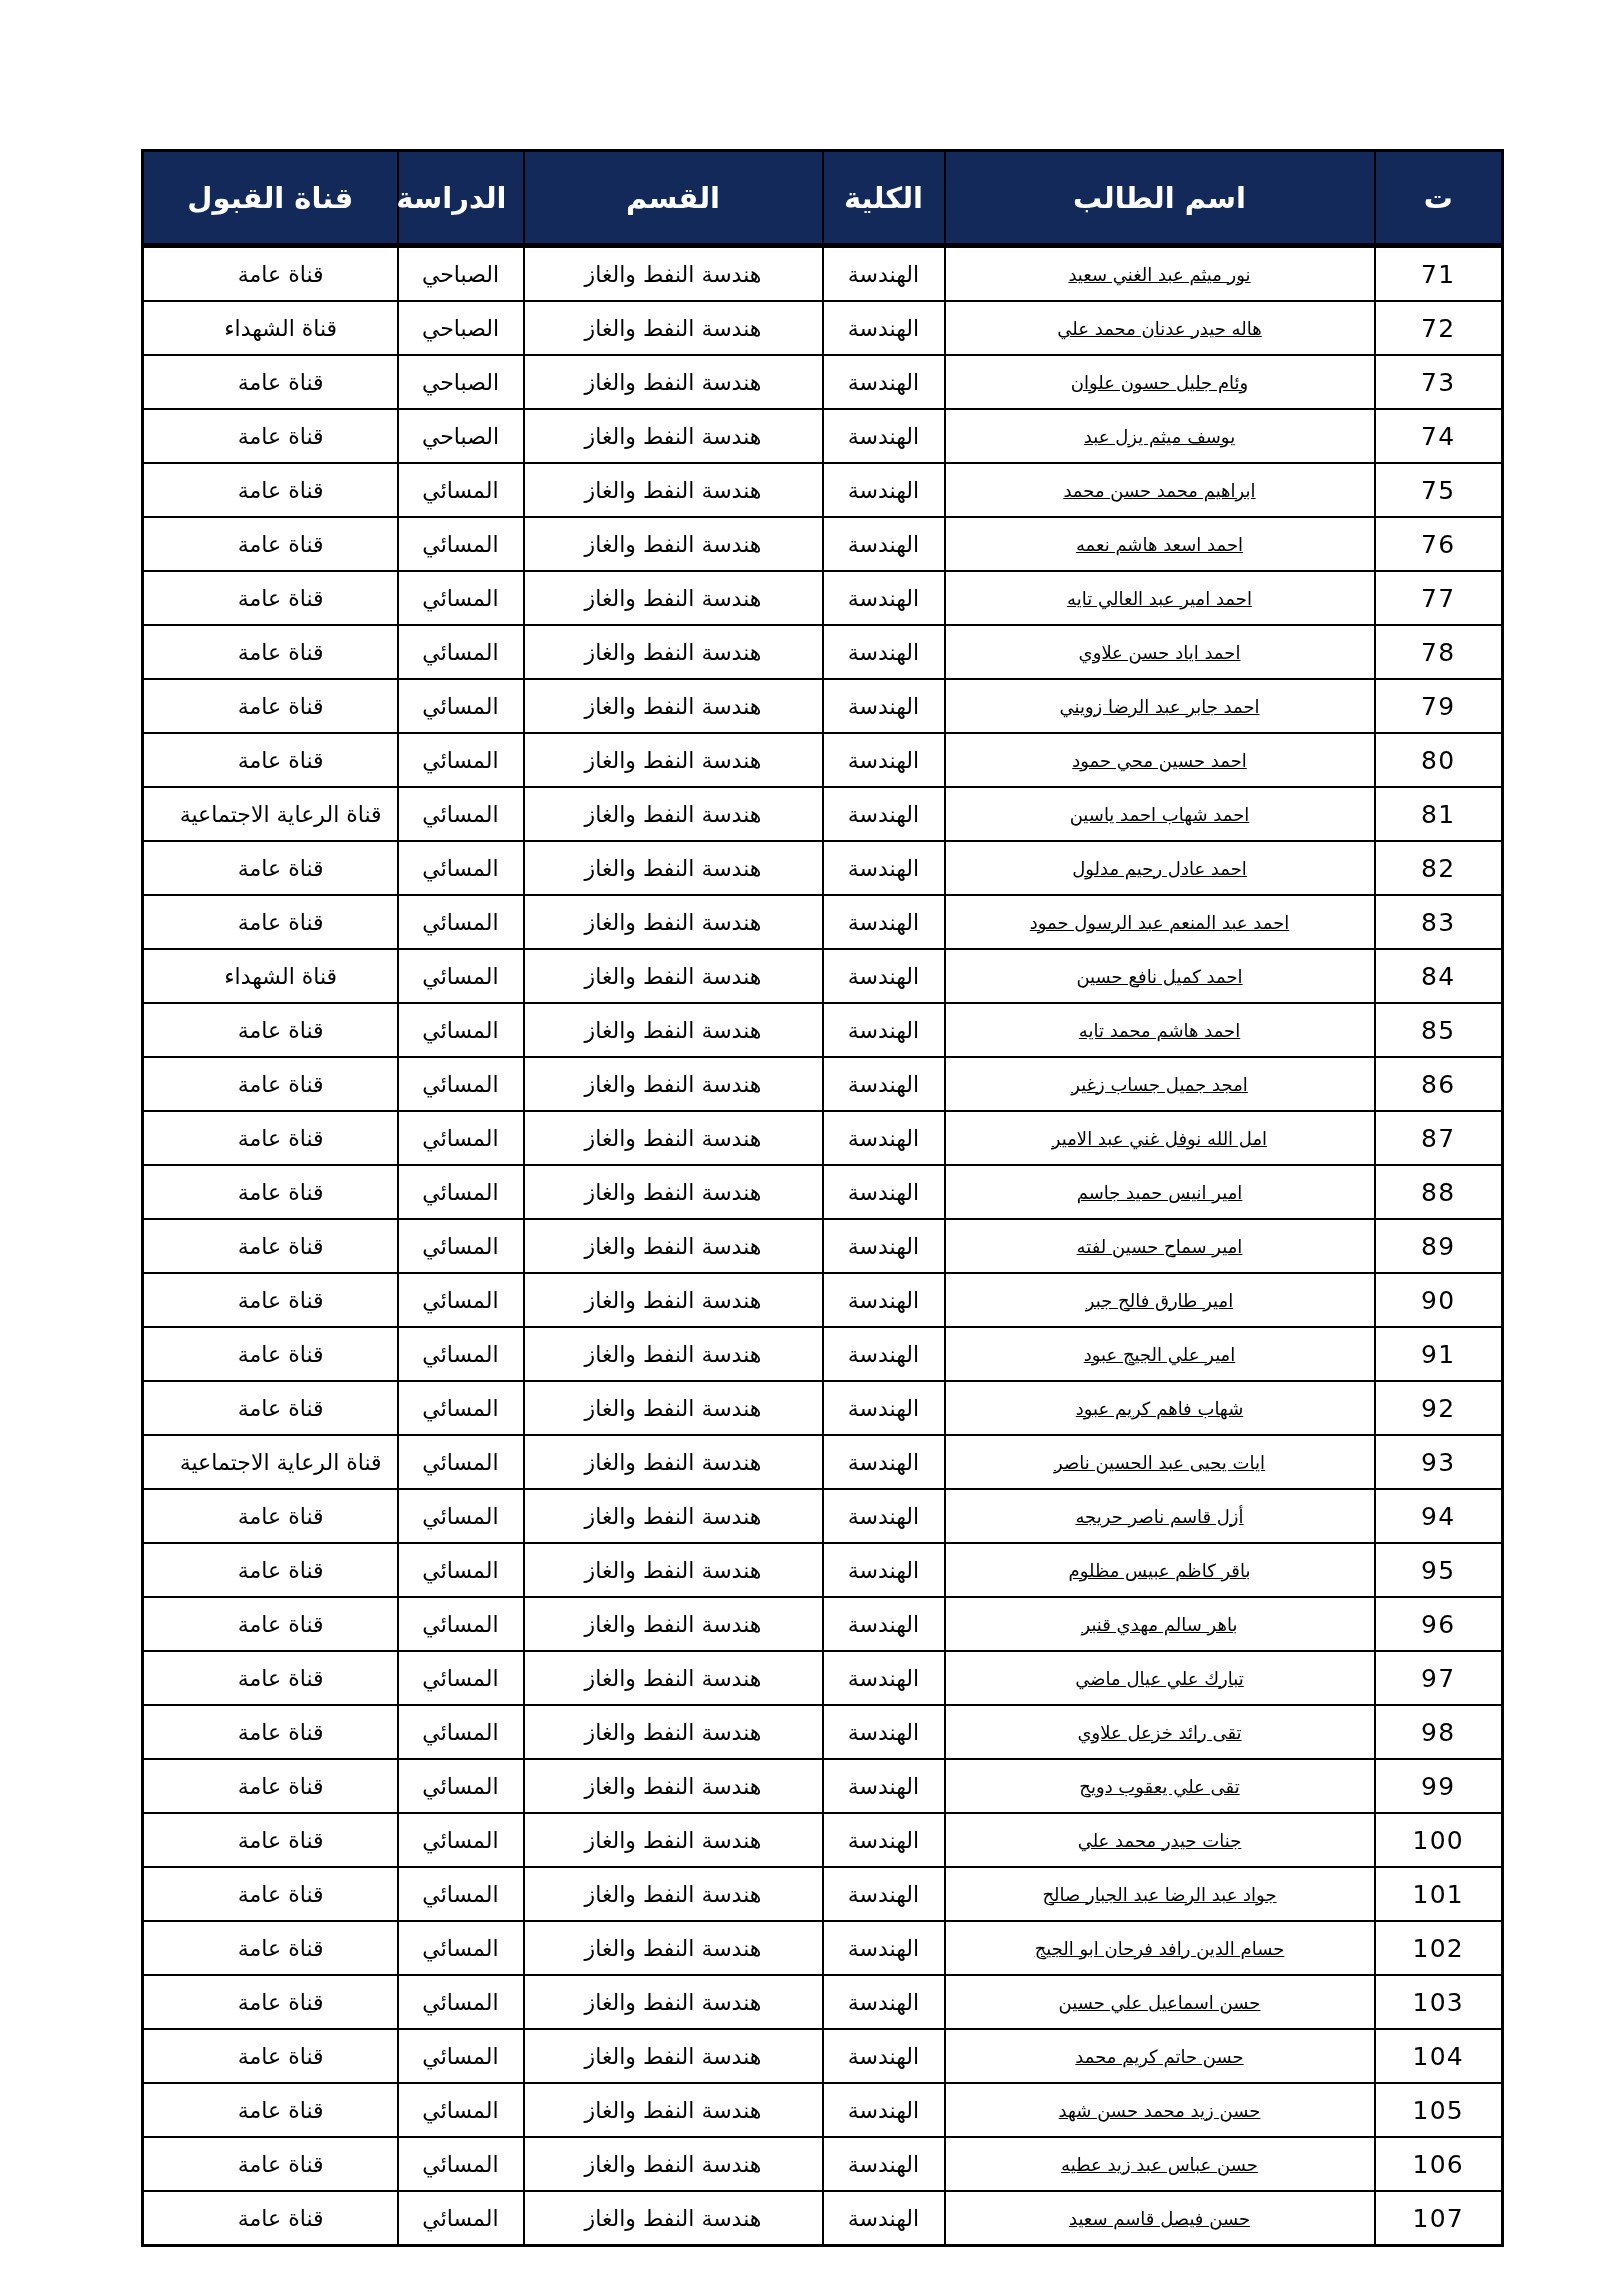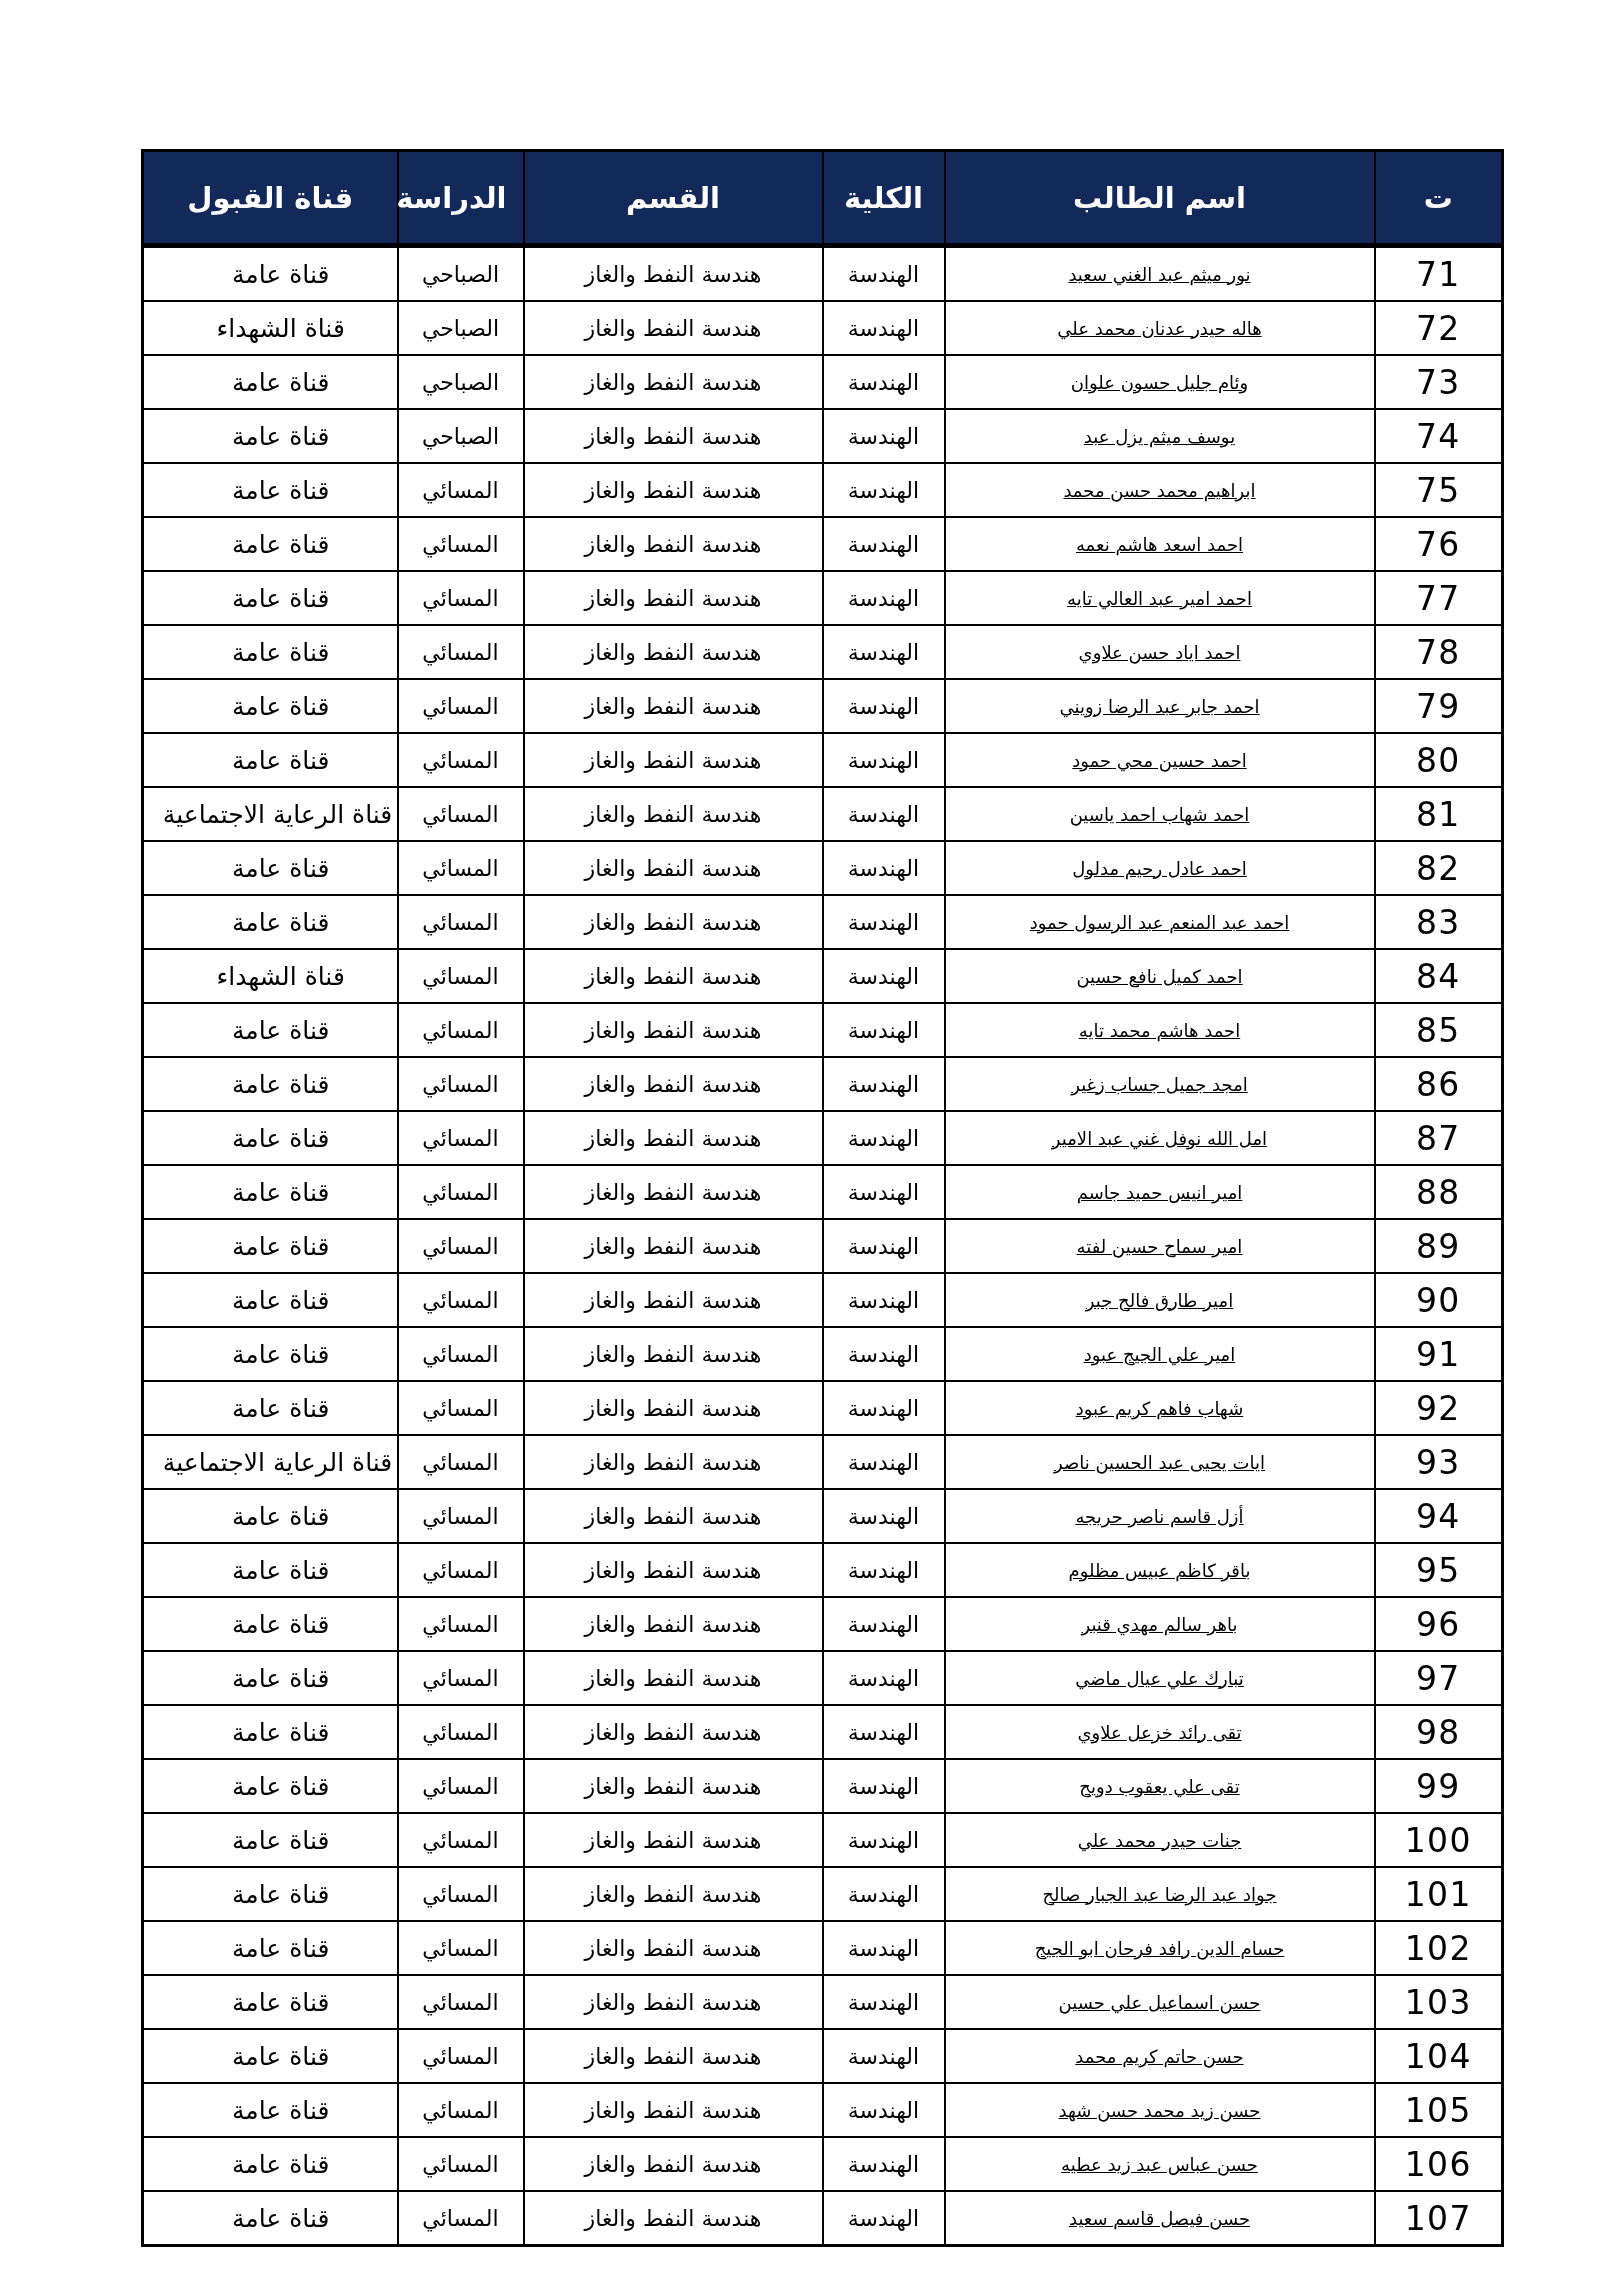--- a/index.html
+++ b/index.html
@@ -48,23 +48,23 @@
     text-align: center;
     vertical-align: middle;
     border: 2px solid var(--border-color, #000);
     border-top-width: 2.6px;
     border-bottom-width: 2.6px;
     padding: 0 5.2px;
     font-size: 22px;
     overflow: hidden;
     white-space: nowrap;
   }
-  .doc-table td.cell-serial { font-size: 33px; letter-spacing: 1.3px; text-align: center; }
+  .doc-table td.cell-serial { font-size: 25px; letter-spacing: 1.3px; text-align: center; }
   .doc-table td.cell-name   { font-size: 18px; text-decoration: underline; }
-  .doc-table td.cell-channel{ font-size: 25px; padding-left: 26px; }
+  .doc-table td.cell-channel{ font-size: 22px; padding-left: 26px; }
 </style>
 </head>
 <body>
 
 <table class="doc-table">
   <colgroup>
     <col class="c-serial">
     <col class="c-name">
     <col class="c-college">
     <col class="c-department">

